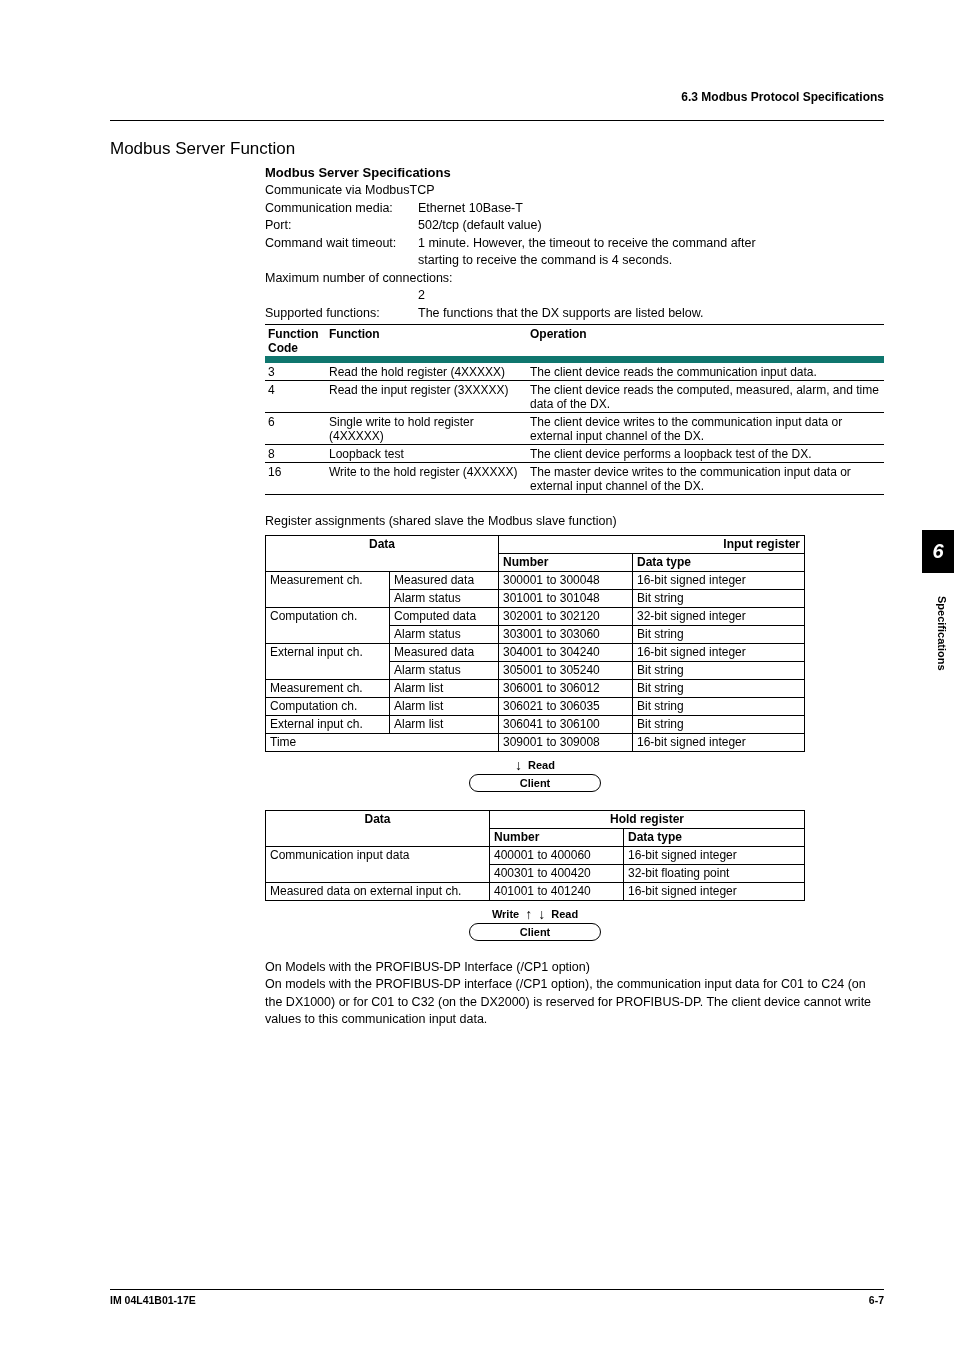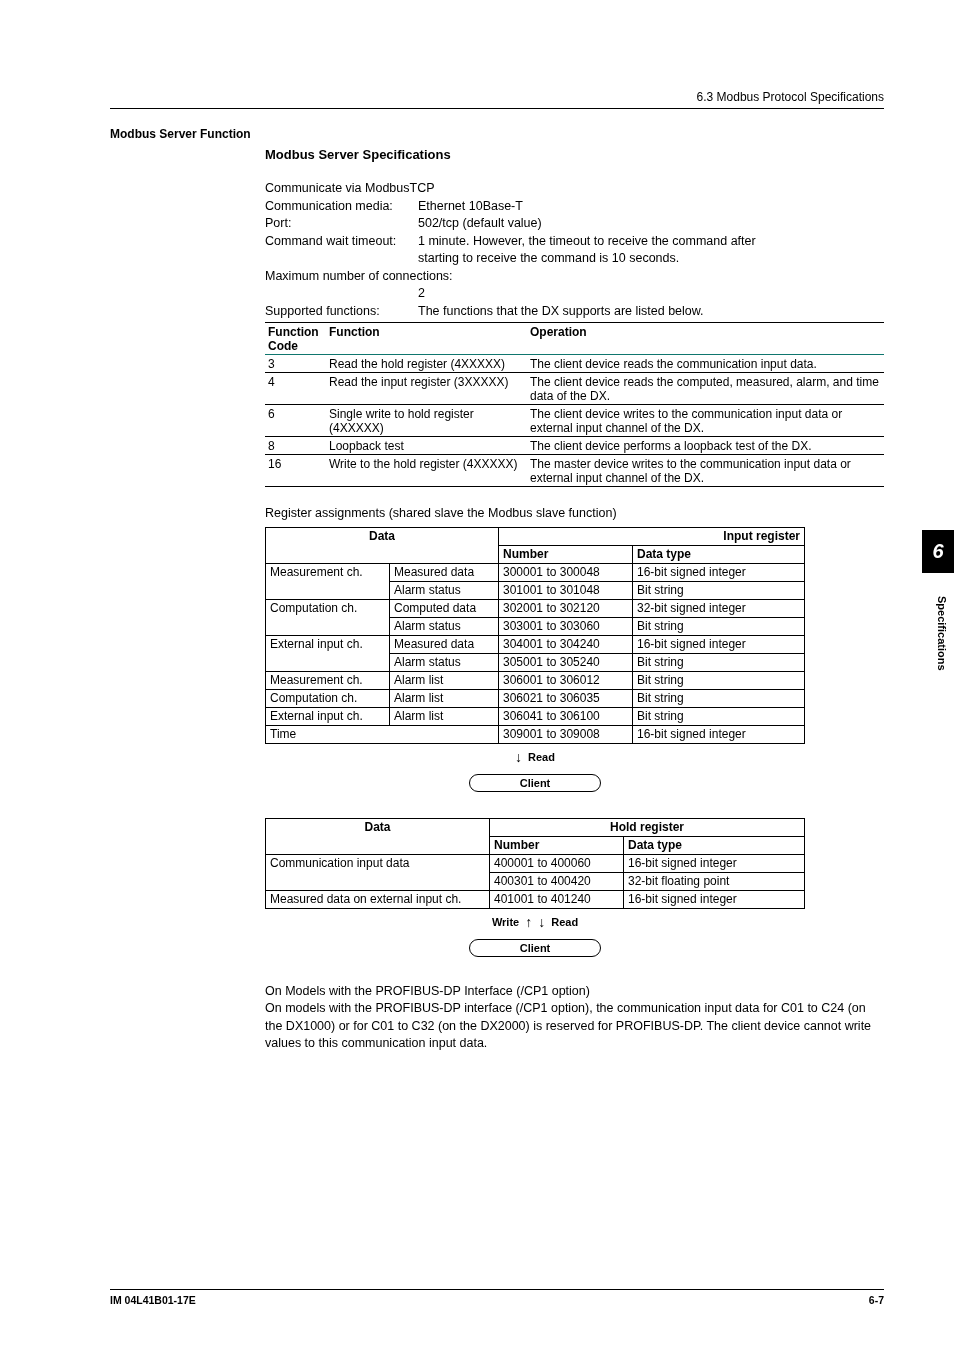--- a/index.html
+++ b/index.html
@@ -13,37 +13,37 @@
     position: relative;
     box-sizing: border-box;
   }
   .page {
     padding: 90px 70px 0 110px;
     position: relative;
   }
   .section-header-right {
     text-align: right;
     font-size: 12px;
+    font-weight: bold;
+    border-bottom: 1px solid #000;
+    padding-bottom: 16px;
+    margin-bottom: 18px;
+  }
+  h2.main-heading {
+    font-size: 17px;
     font-weight: normal;
-    border-bottom: 1px solid #000;
-    padding-bottom: 4px;
-    margin-bottom: 18px;
-  }
-  h2.main-heading {
-    font-size: 12px;
-    font-weight: bold;
     margin: 0 0 6px 0;
   }
   .indent-block {
     margin-left: 155px;
   }
   h3.sub-heading {
     font-size: 13px;
     font-weight: bold;
-    margin: 0 0 18px 0;
+    margin: 0 0 2px 0;
   }
   .body-text {
     font-size: 12.5px;
     line-height: 1.4;
   }
   .spec-row {
     display: flex;
     font-size: 12.5px;
     line-height: 1.4;
   }
@@ -55,21 +55,21 @@
     font-size: 12px;
     margin-top: 2px;
   }
   table.func-table th, table.func-table td {
     text-align: left;
     padding: 1.5px 3px;
     vertical-align: top;
   }
   table.func-table thead th {
     border-top: 1px solid #000;
-    border-bottom: 1px solid #0f766e;
+    border-bottom: 7px solid #0f766e;
     font-weight: bold;
   }
   table.func-table tbody tr td {
     border-bottom: 1px solid #000;
   }
   .col-code { width: 55px; }
   .col-func { width: 195px; margin-left: 36px; }
 
   table.reg-table {
     border-collapse: collapse;
@@ -107,21 +107,21 @@
   .hold-c2 { width: 125px; }
 
   .client-bubble {
     border: 1px solid #000;
     border-radius: 12px;
     width: 130px;
     text-align: center;
     font-size: 11px;
     font-weight: bold;
     padding: 2px 0;
-    margin: 8px auto;
+    margin: 0 auto;
   }
   .arrow-wrap {
     width: 540px;
     text-align: center;
     font-size: 11px;
     font-weight: bold;
     margin-top: 4px;
   }
   .arrow-line { display: inline-flex; align-items: center; gap: 6px; justify-content: center; }
   .arrow-down, .arrow-up { font-size: 14px; line-height: 1; }
@@ -184,21 +184,21 @@
     <div class="spec-row">
       <div class="spec-label">Port:</div>
       <div class="spec-value">502/tcp (default value)</div>
     </div>
     <div class="spec-row">
       <div class="spec-label">Command wait timeout:</div>
       <div class="spec-value">1 minute.  However, the timeout to receive the command after</div>
     </div>
     <div class="spec-row">
       <div class="spec-label"></div>
-      <div class="spec-value">starting to receive the command is 10 seconds.</div>
+      <div class="spec-value">starting to receive the command is 4 seconds.</div>
     </div>
     <div class="body-text">Maximum number of connections:</div>
     <div class="spec-row">
       <div class="spec-label"></div>
       <div class="spec-value">2</div>
     </div>
     <div class="spec-row">
       <div class="spec-label">Supported functions:</div>
       <div class="spec-value">The functions that the DX supports are listed below.</div>
     </div>

